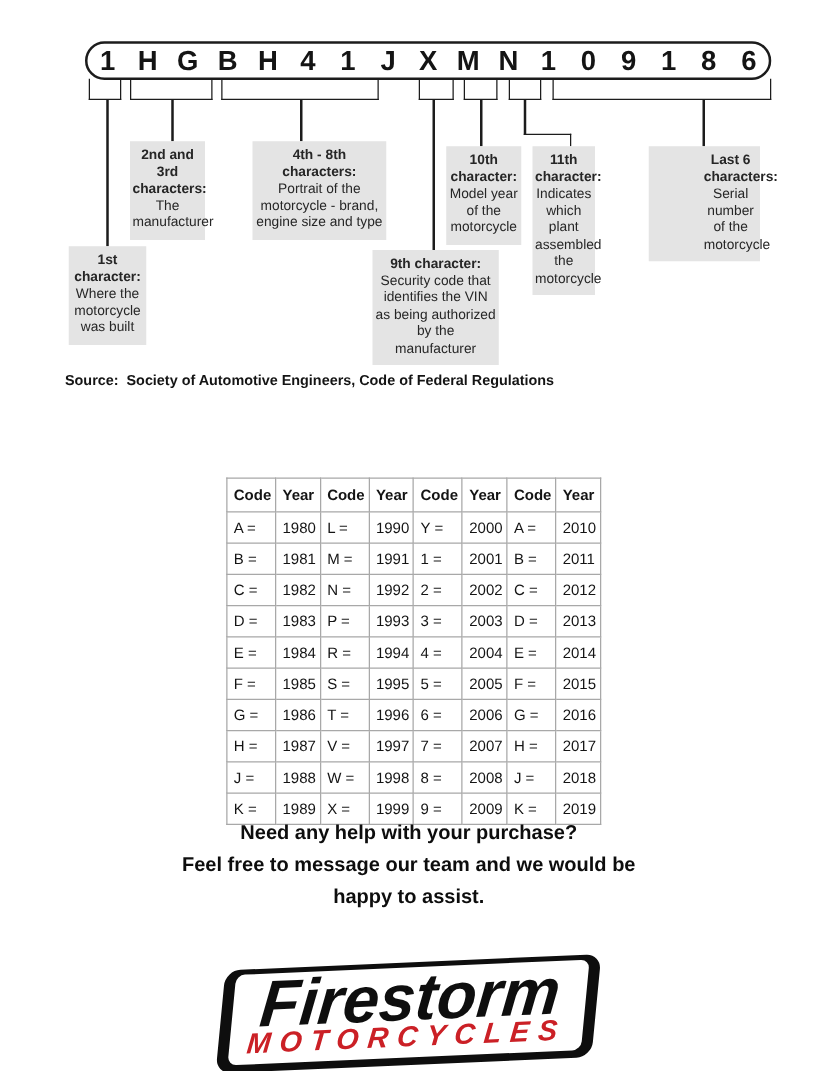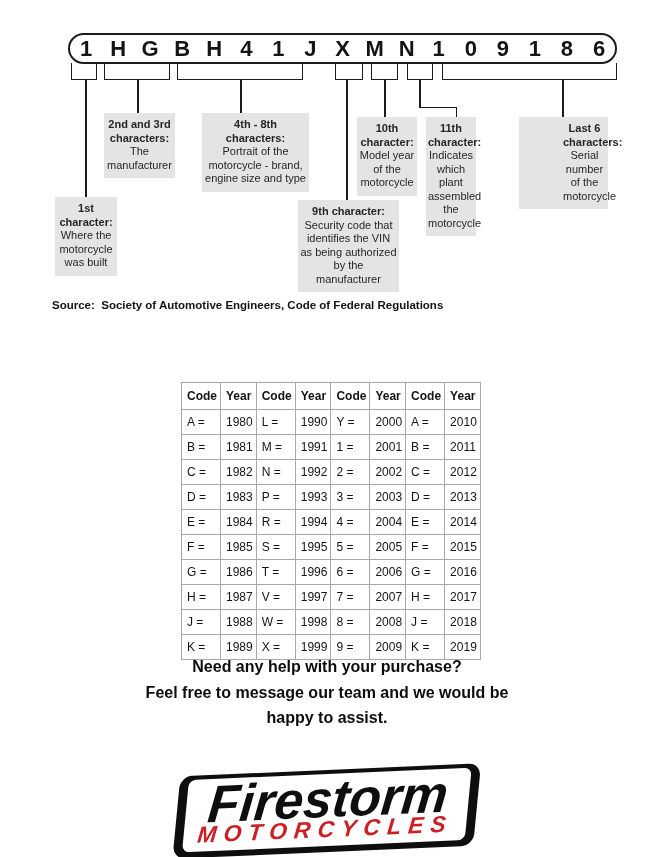--- a/index.html
+++ b/index.html
@@ -71,21 +71,21 @@
     position: absolute;
     background: #e4e4e4;
     color: #262626;
     font-size: 11px;
     line-height: 13.5px;
     text-align: center;
     padding: 5px 2px 6px 2px;
   }
   .callout-title { font-weight: bold; }
   .c1  { left: 55px;  top: 197px; width: 62px; }
-  .c2  { left: 104px; top: 113px; width: 71px; }
+  .c2  { left: 104px; top: 113px; width: 60px; }
   .c3  { left: 202px; top: 113px; width: 107px; }
   .c9  { left: 298px; top: 200px; width: 101px; }
   .c10 { left: 357px; top: 117px; width: 60px; }
   .c11 { left: 426px; top: 117px; width: 50px; }
   .c12 { left: 519px; top: 117px; width: 89px; padding-left: 44px; }
 
   
   .source-note {
     position: absolute;
     left: 52px; top: 299px;

